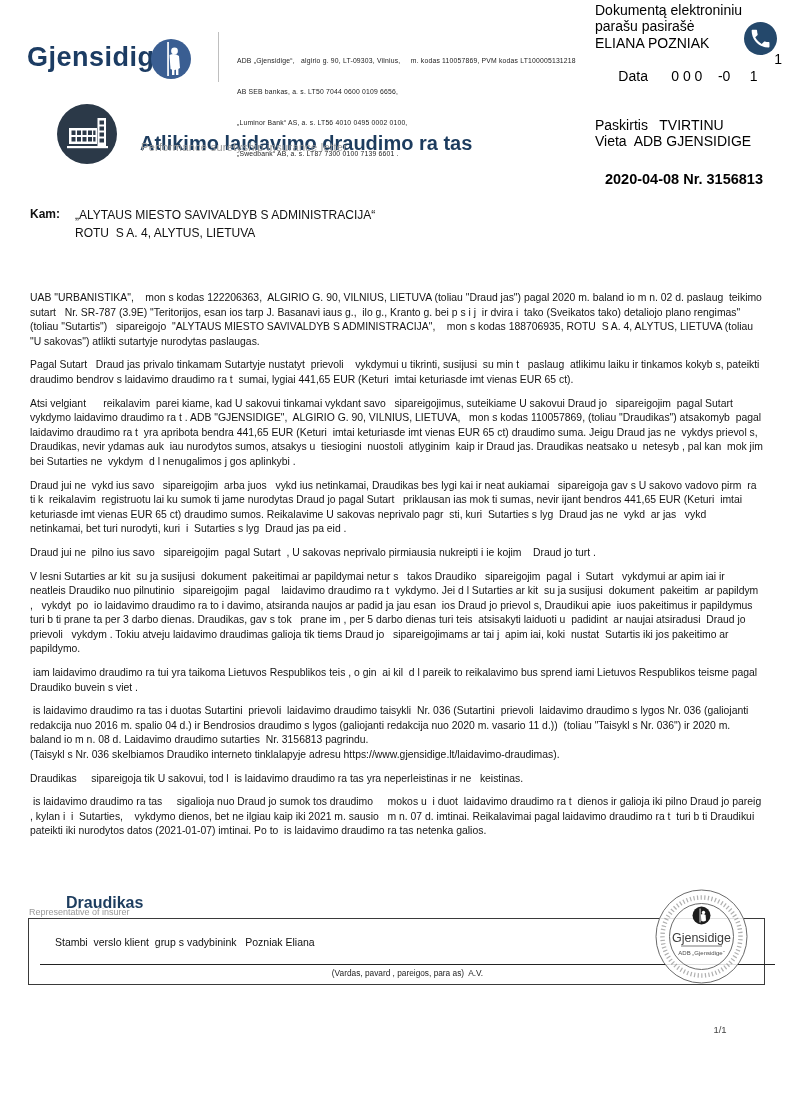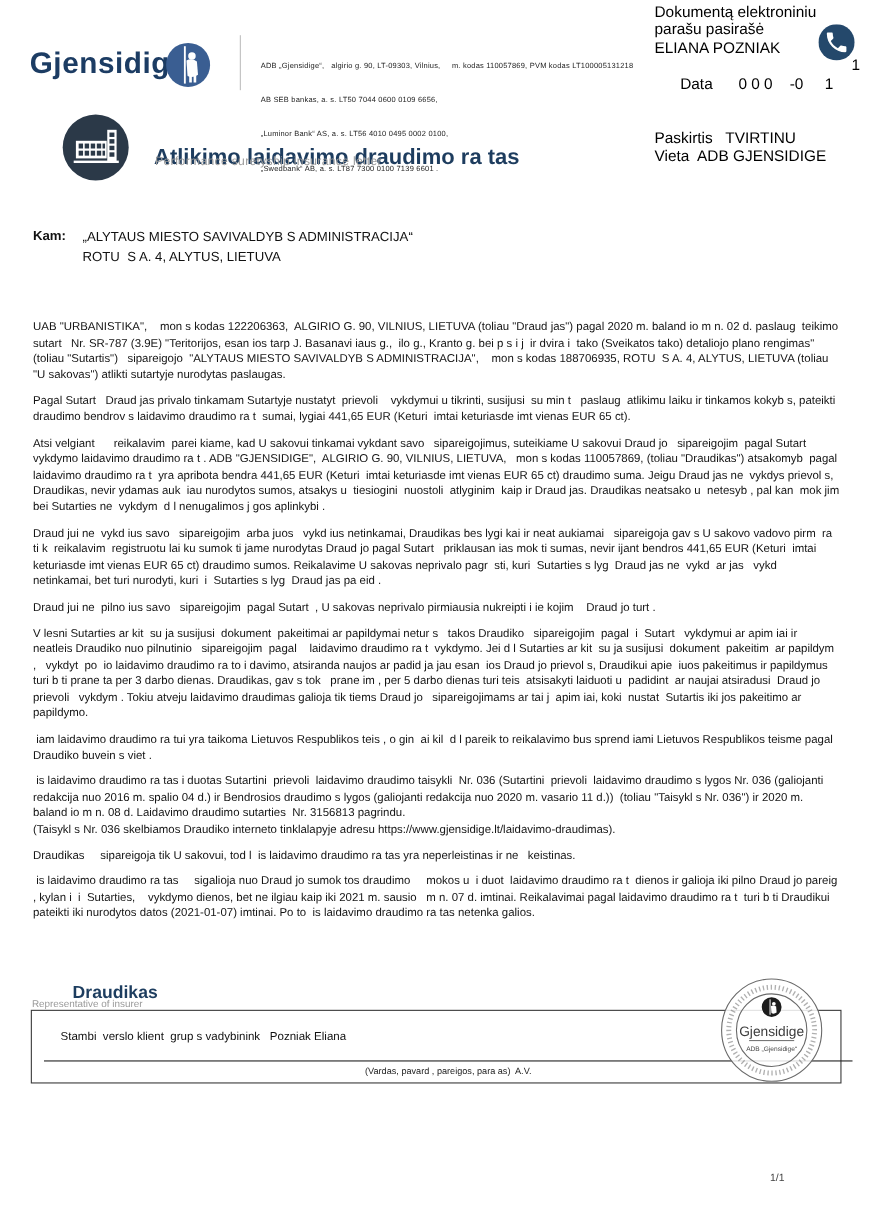--- a/index.html
+++ b/index.html
@@ -104,20 +104,21 @@
           <rect x="44.5" y="30.5" width="4.5" height="4"></rect>
           <rect x="44.5" y="36.5" width="4.5" height="4"></rect>
       </g>
       <rect x="12" y="44" width="41" height="2.2" fill="#ffffff"></rect>
     </svg>
   </div>
 
   <div class="abs doc-title pre" style="left:140px;top:132px;">Atlikimo laidavimo draudimo ra tas</div>
   <div class="abs doc-subtitle" style="left:141px;top:141px;">Performance suretyship insurance letter</div>
 
+  <div class="abs date-line" style="left:463px;top:171px;width:300px;">2020-04-08 Nr. 3156813</div>
 
   <div class="abs kam-label" style="left:30px;top:207px;">Kam:</div>
   <div class="abs" style="left:75px;top:206px;width:500px;">
     <div class="kam-line pre">„ALYTAUS MIESTO SAVIVALDYB S ADMINISTRACIJA“</div>
     <div class="kam-line pre">ROTU  S A. 4, ALYTUS, LIETUVA</div>
   </div>
 
   <div class="abs body-col" style="left:30px;top:291px;width:733px;">
     <p class="pre">UAB "URBANISTIKA",    mon s kodas 122206363,  ALGIRIO G. 90, VILNIUS, LIETUVA (toliau "Draud jas") pagal 2020 m. baland io m n. 02 d. paslaug  teikimo sutart   Nr. SR-787 (3.9E) "Teritorijos, esan ios tarp J. Basanavi iaus g.,  ilo g., Kranto g. bei p s i j  ir dvira i  tako (Sveikatos tako) detaliojo plano rengimas" (toliau "Sutartis")   sipareigojo  "ALYTAUS MIESTO SAVIVALDYB S ADMINISTRACIJA",    mon s kodas 188706935, ROTU  S A. 4, ALYTUS, LIETUVA (toliau "U sakovas") atlikti sutartyje nurodytas paslaugas.</p>
     <p class="pre">Pagal Sutart   Draud jas privalo tinkamam Sutartyje nustatyt  prievoli    vykdymui u tikrinti, susijusi  su min t   paslaug  atlikimu laiku ir tinkamos kokyb s, pateikti draudimo bendrov s laidavimo draudimo ra t  sumai, lygiai 441,65 EUR (Keturi  imtai keturiasde imt vienas EUR 65 ct).</p>
@@ -150,15 +151,15 @@
       <circle cx="48.5" cy="27.5" r="9" fill="#1c1c1c"></circle>
       <rect x="46.6" y="20.5" width="0.9" height="14" fill="#ffffff"></rect>
       <circle cx="50.5" cy="24.5" r="1.7" fill="#ffffff"></circle>
       <path d="M47.8 26.5 Q50.5 25.3 52.6 27 L53 32.5 Q50.5 34.2 48.3 33 Z" fill="#ffffff"></path>
       <text x="48.5" y="53.5" font-family="Liberation Sans, sans-serif" font-size="12.5" fill="#3c3c3c" text-anchor="middle">Gjensidige</text>
       <line x1="28" y1="58" x2="69" y2="58" stroke="#555" stroke-width="0.8"></line>
       <text x="48.5" y="67" font-family="Liberation Sans, sans-serif" font-size="6" fill="#4a4a4a" text-anchor="middle">ADB „Gjensidige“</text>
     </svg>
   </div>
 
-  <div class="abs pagenum" style="left:700px;top:1066px;width:40px;text-align:left;">1/1</div>
+  <div class="abs pagenum" style="left:700px;top:1024px;width:40px;text-align:center;">1/1</div>
 
 </div>
 
 </body></html>

